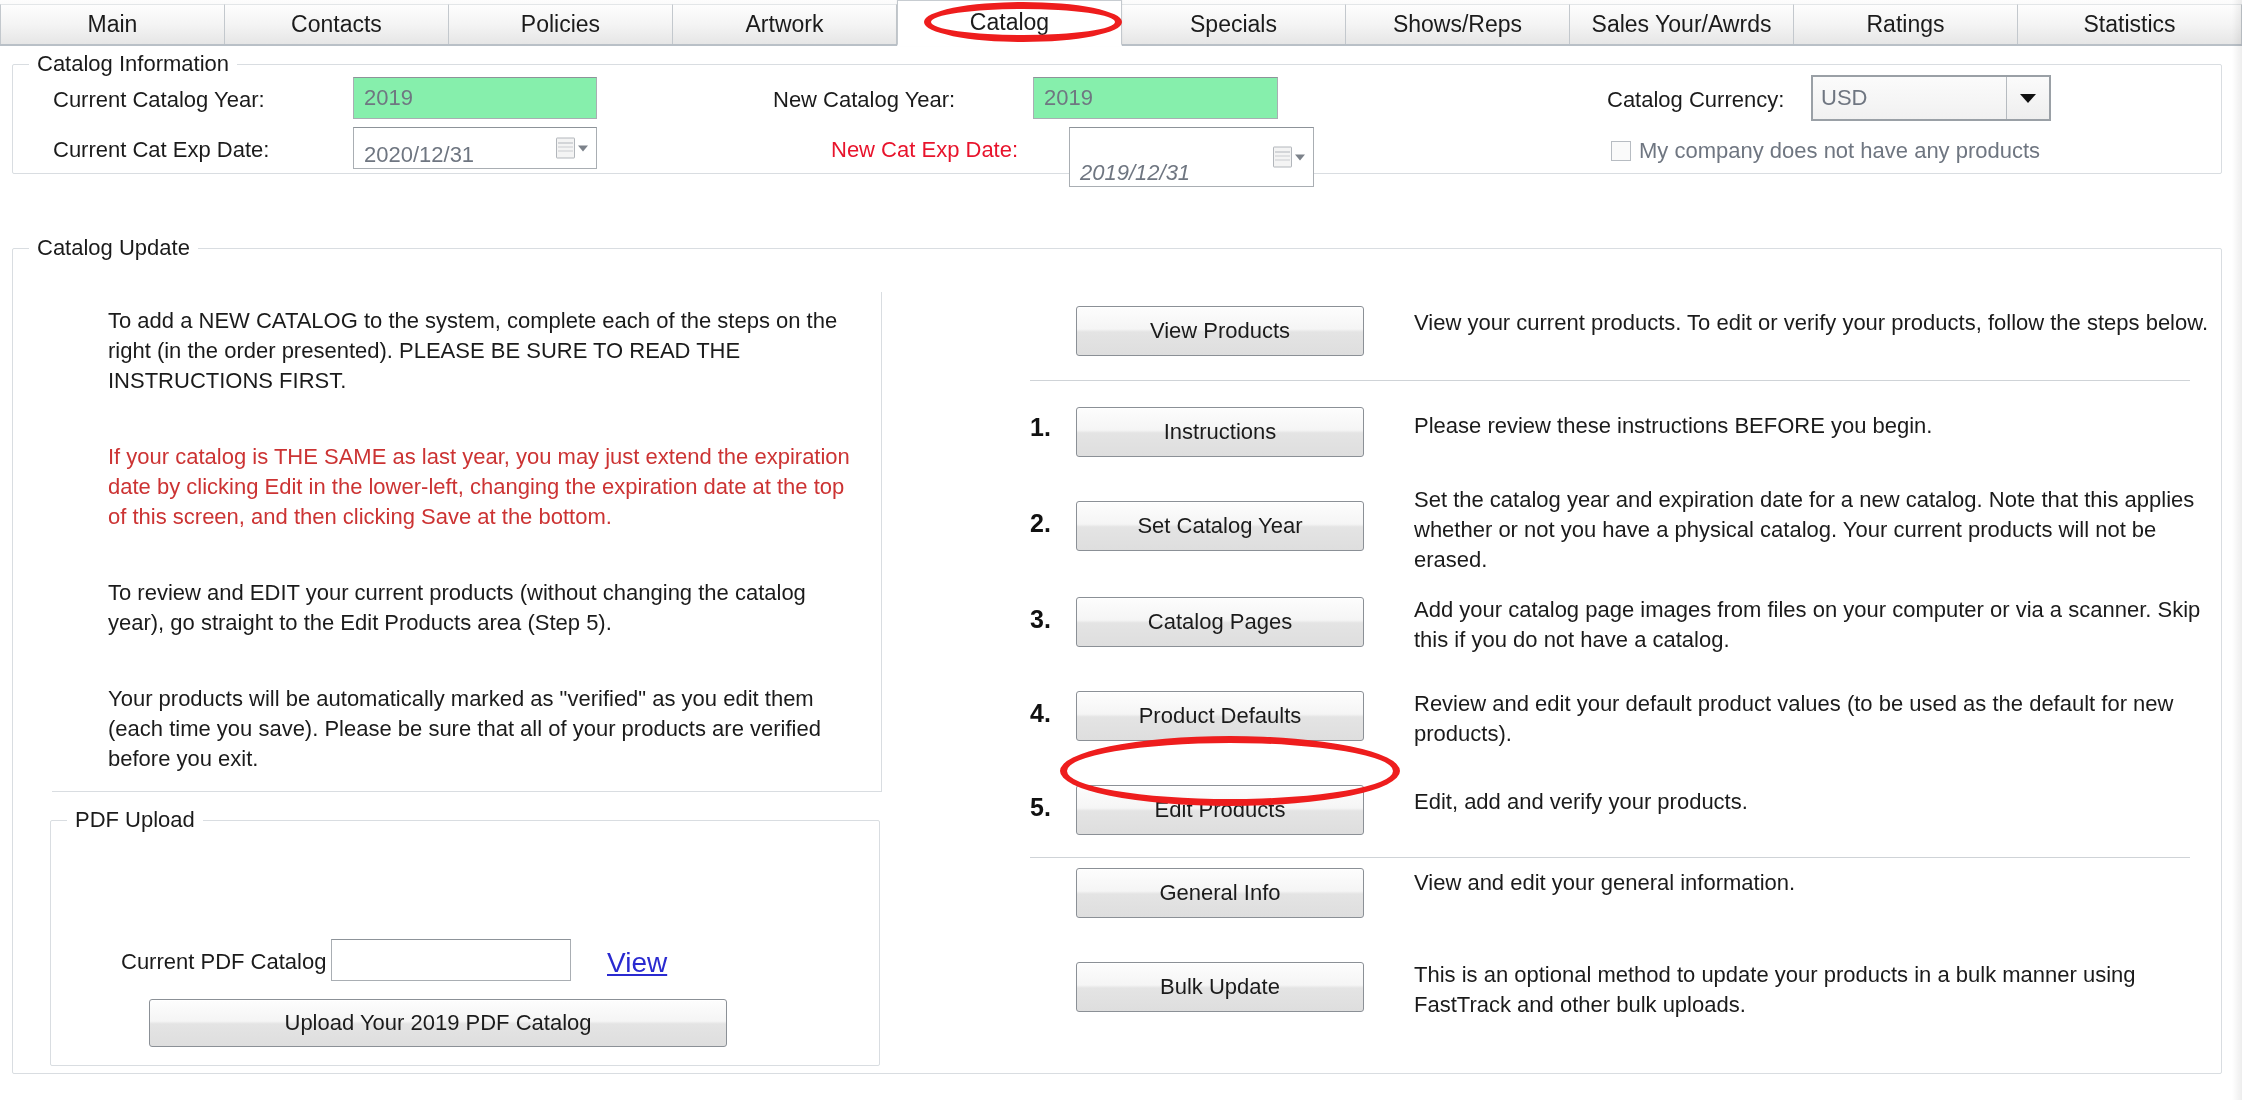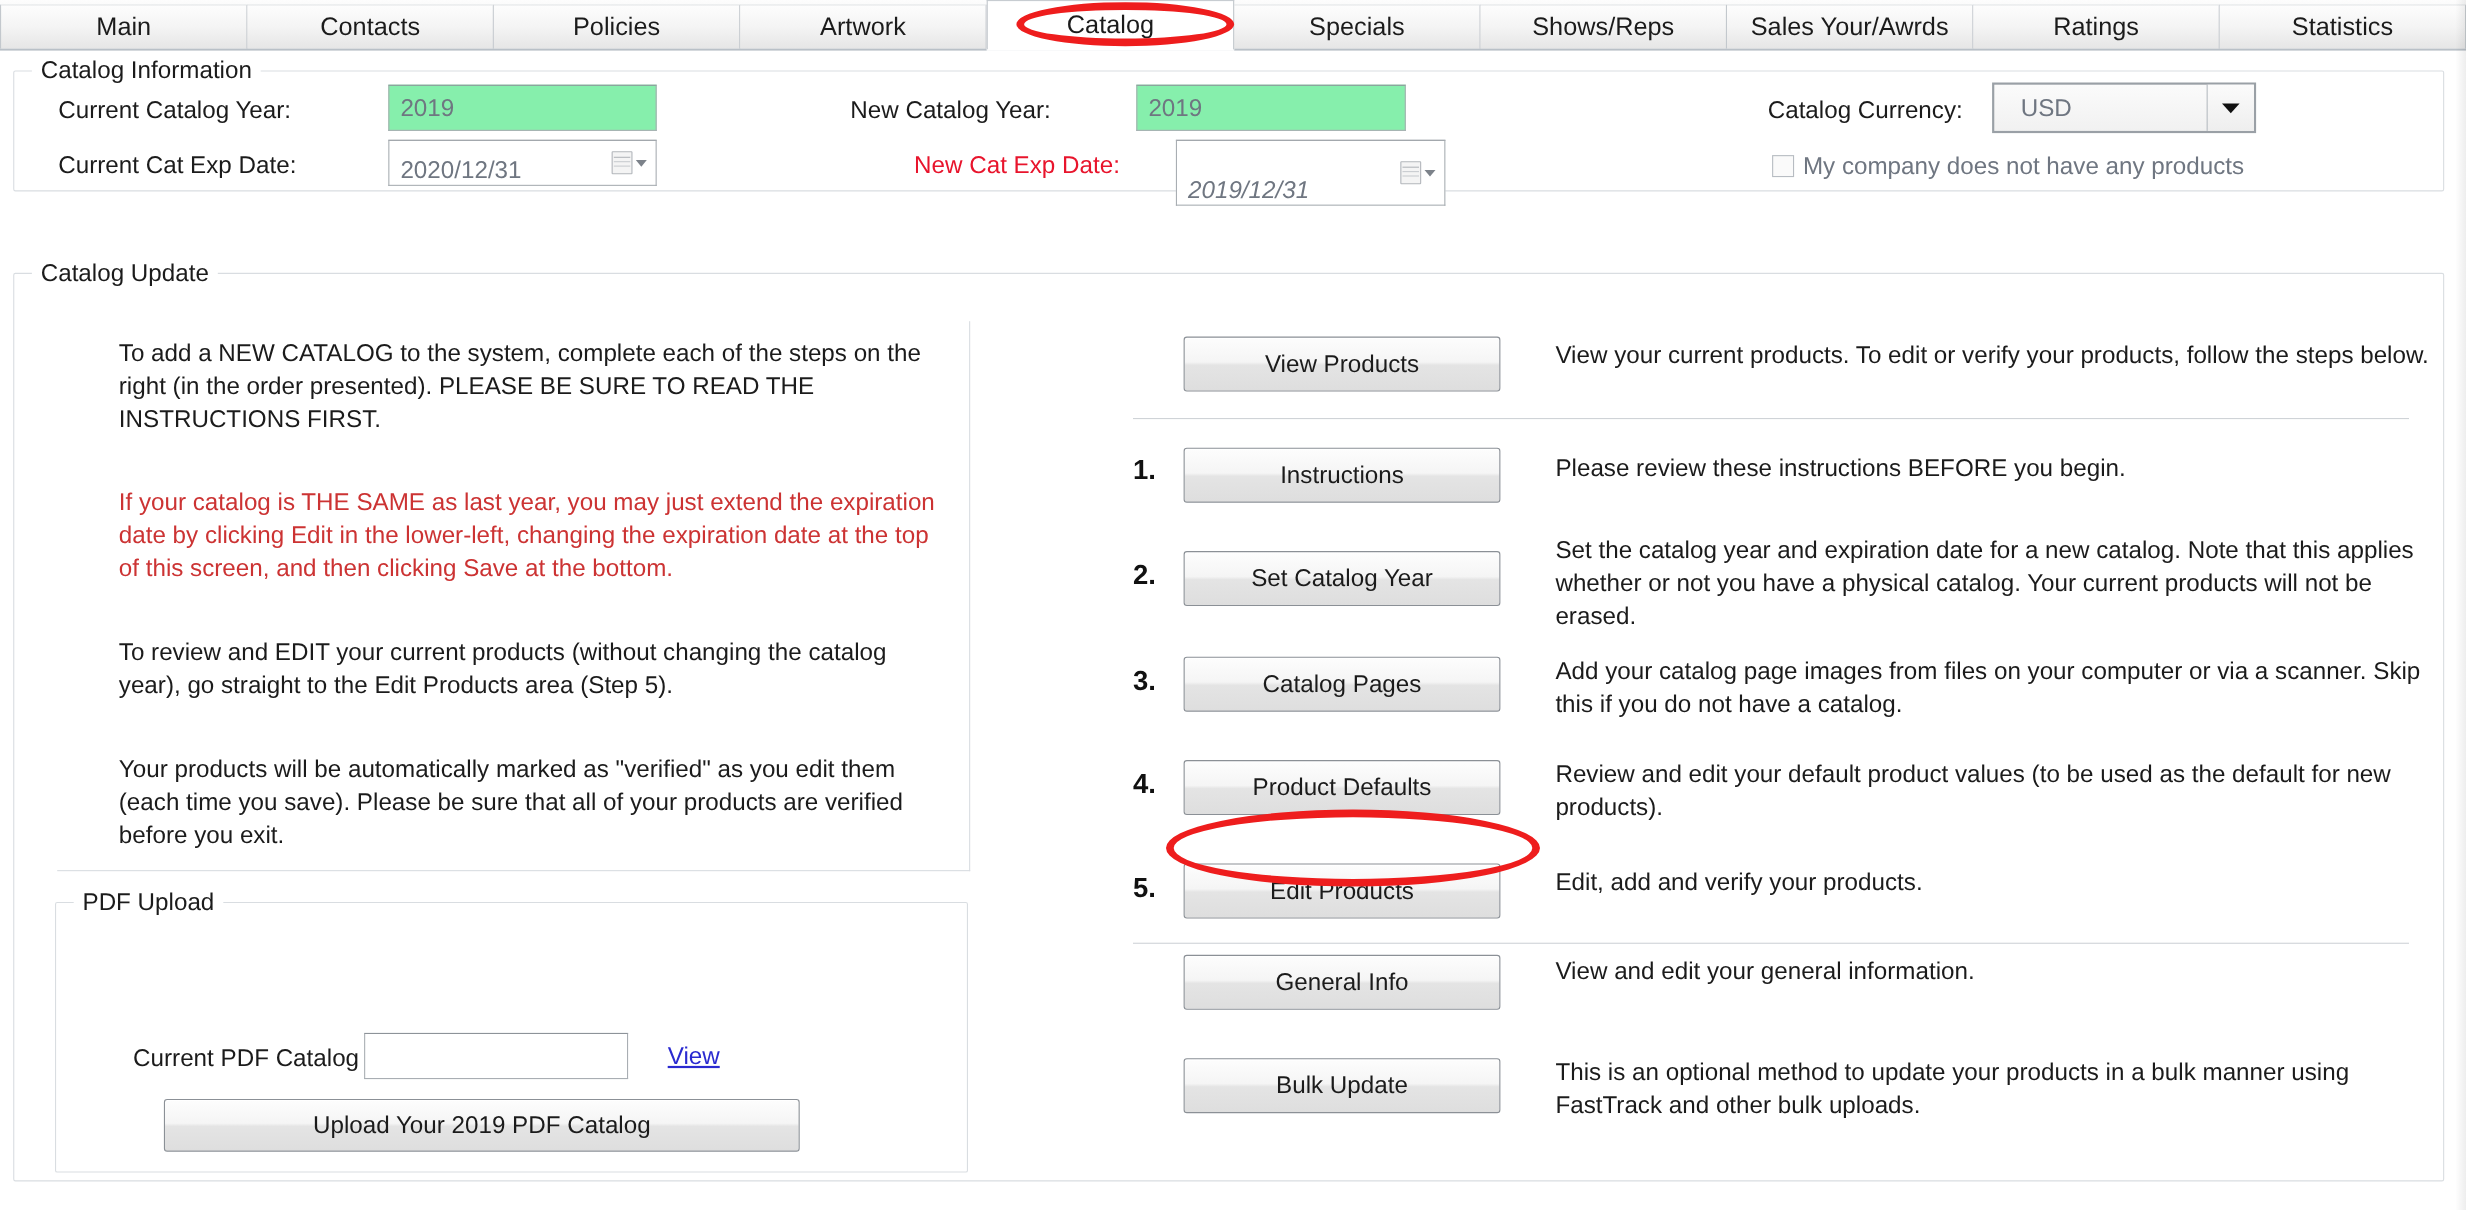--- a/index.html
+++ b/index.html
@@ -155,21 +155,21 @@
     border: 2px solid #9aa0a6;
     background: linear-gradient(to bottom, #fbfbfb, #f1f1f1);
     box-sizing: border-box;
     display: flex;
     align-items: stretch;
   }
   .combobox .cb-value {
     flex: 1;
     display: flex;
     align-items: center;
-    padding-left: 24px;
+    padding-left: 8px;
     font-size: 22px;
     color: #6f7681;
   }
   .combobox .cb-arrow {
     width: 42px;
     border-left: 1px solid #b6bbc0;
     background: linear-gradient(to bottom, #fbfbfb, #eeeeee);
     display: flex;
     align-items: center;
     justify-content: center;
@@ -241,21 +241,21 @@
     left: 280px; top: 118px;
     width: 240px; height: 42px;
     border: 1px solid #a9aeb3;
     border-top-color: #8d9399;
     background: #ffffff;
     box-sizing: border-box;
   }
   .view-link {
     position: absolute;
     left: 556px; top: 126px;
-    font-size: 22px;
+    font-size: 28px;
     color: #2a2ad0;
     text-decoration: underline;
     cursor: pointer;
   }
 
   
   .btn {
     border: 1px solid #8b9096;
     border-radius: 3px;
     background: linear-gradient(to bottom, #fdfdfd 0%, #f5f5f5 46%, #e4e4e4 52%, #dedede 100%);

